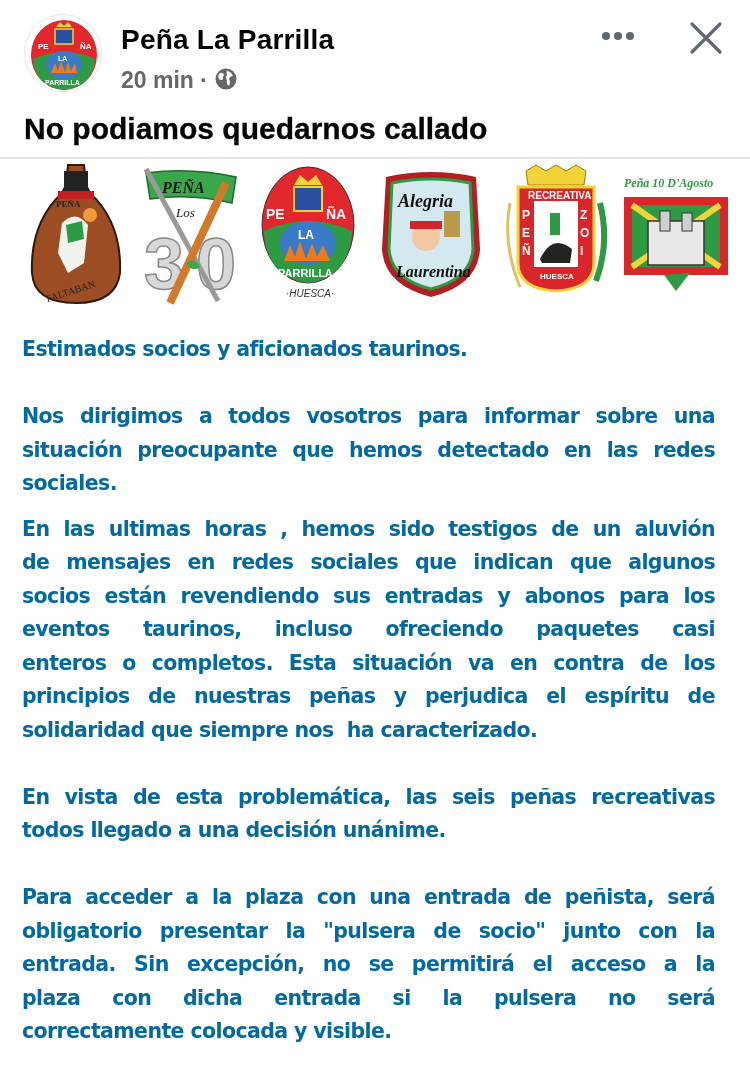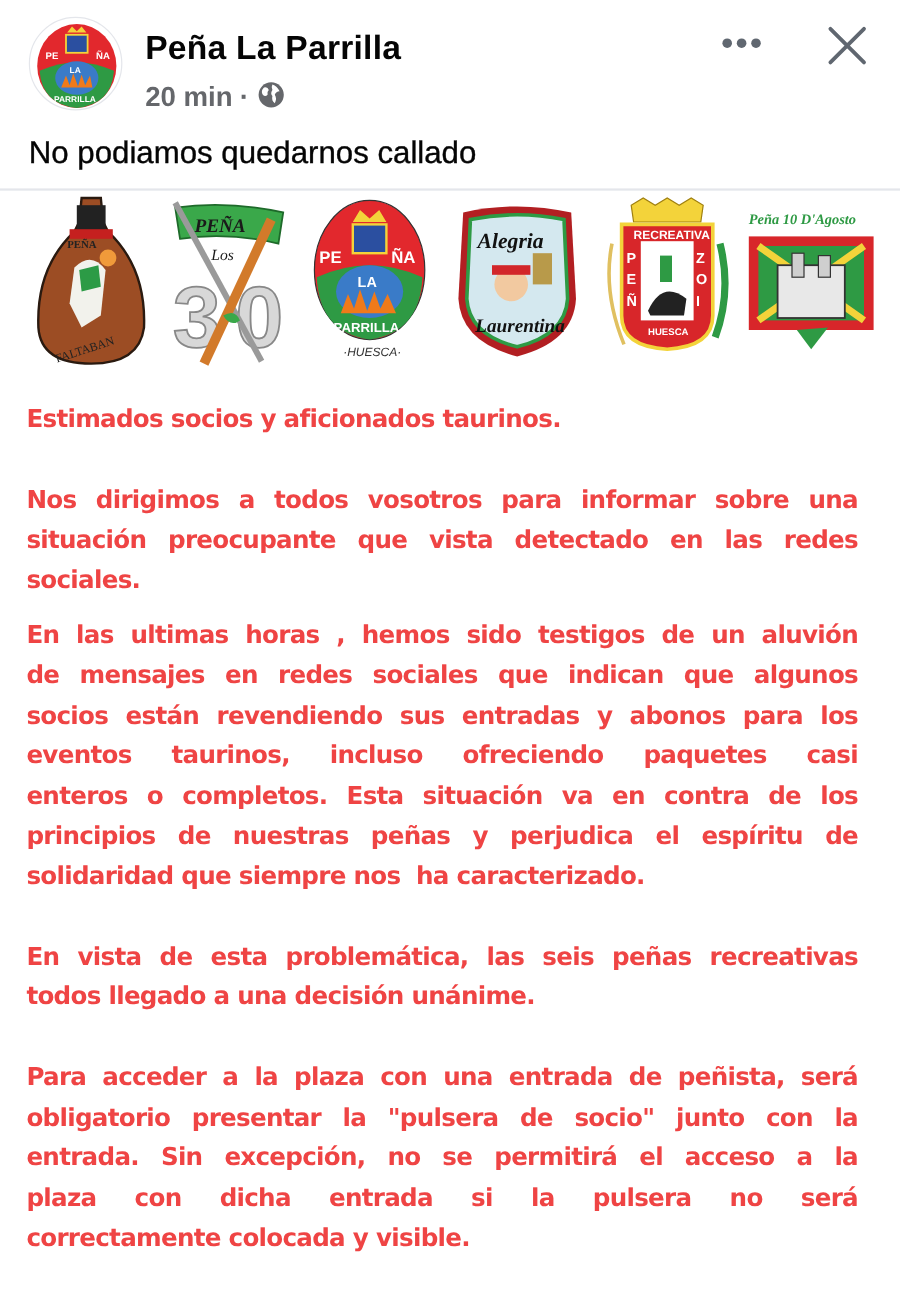--- a/index.html
+++ b/index.html
@@ -7,28 +7,28 @@
     body { font-family: "Liberation Sans", sans-serif; color: #050505; position: relative; }
 
     .post-header { position: absolute; left: 0; top: 0; width: 750px; height: 110px; }
     .avatar { position: absolute; left: 24px; top: 14px; width: 78px; height: 78px; border-radius: 50%; background: #fff; border: 1px solid #e4e6eb; overflow: hidden; }
     .author { position: absolute; left: 121px; top: 24px; font-size: 28px; font-weight: bold; color: #050505; letter-spacing: 0.2px; }
     .meta { position: absolute; left: 121px; top: 67px; font-size: 23px; font-weight: bold; color: #65676b; display: flex; gap: 6px; }
     .globe { width: 24px; height: 24px; display: inline-block; }
     .more-btn { position: absolute; left: 598px; top: 24px; width: 40px; height: 24px; display: flex; align-items: center; justify-content: center; gap: 4px; cursor: pointer; }
     .more-btn span { width: 8px; height: 8px; border-radius: 50%; background: #606770; display: block; }
     .close-btn { position: absolute; left: 686px; top: 18px; width: 40px; height: 40px; cursor: pointer; }
-    .caption { position: absolute; left: 24px; top: 112px; font-size: 26px; color: #050505; font-weight: normal; -webkit-text-stroke: 0.3px #050505; }
+    .caption { position: absolute; left: 24px; top: 112px; font-size: 30px; color: #050505; font-weight: bold; -webkit-text-stroke: 0.3px #050505; }
     .divider { position: absolute; left: 0; top: 157px; width: 750px; height: 2px; background: #e4e6eb; }
 
     .image-area { position: absolute; left: 0; top: 159px; width: 750px; height: 930px; background: #ffffff; }
     .logos { position: absolute; left: 22px; top: 0; width: 710px; height: 150px; }
     .logo { position: absolute; }
 
-    .letter { position: absolute; left: 22px; top: 174px; width: 693px; font-family: "DejaVu Sans", sans-serif; font-weight: bold; font-size: 20.5px; line-height: 33.5px; color: #ef4444; letter-spacing: -0.6px; }
+    .letter { position: absolute; left: 22px; top: 174px; width: 693px; font-family: "DejaVu Sans", sans-serif; font-weight: bold; font-size: 20.5px; line-height: 33.5px; color: #0369a1; letter-spacing: -0.6px; }
     .letter p { text-align: justify; margin-bottom: 33.5px; }
     .letter p.nojust { text-align-last: left; }
     .line { display: block; text-align: justify; text-align-last: justify; }
     .line.last { text-align-last: left; }
   </style>
 </head>
 <body>
 
 <div class="post-header">
   <div class="avatar">
@@ -142,21 +142,21 @@
       <rect x="40" y="38" width="10" height="20" fill="#cfcfcf" stroke="#333"></rect>
       <rect x="62" y="40" width="10" height="18" fill="#cfcfcf" stroke="#333"></rect>
       <path d="M44 102 L56 118 L70 100" fill="#2e9a44"></path>
     </svg>
   </div>
 
   <div class="letter">
     <p class="nojust">Estimados socios y aficionados taurinos.</p>
     <p style="margin-bottom:12px">
       <span class="line">Nos dirigimos a todos vosotros para informar sobre una</span>
-      <span class="line">situación preocupante que vista detectado en las redes</span>
+      <span class="line">situación preocupante que hemos detectado en las redes</span>
       <span class="line last">sociales.</span>
     </p>
     <p>
       <span class="line">En las ultimas horas , hemos sido testigos de un aluvión</span>
       <span class="line">de mensajes en redes sociales que indican que algunos</span>
       <span class="line">socios están revendiendo sus entradas y abonos para los</span>
       <span class="line">eventos taurinos, incluso ofreciendo paquetes casi</span>
       <span class="line">enteros o completos. Esta situación va en contra de los</span>
       <span class="line">principios de nuestras peñas y perjudica el espíritu de</span>
       <span class="line last" style="white-space:pre">solidaridad que siempre nos  ha caracterizado.</span>

